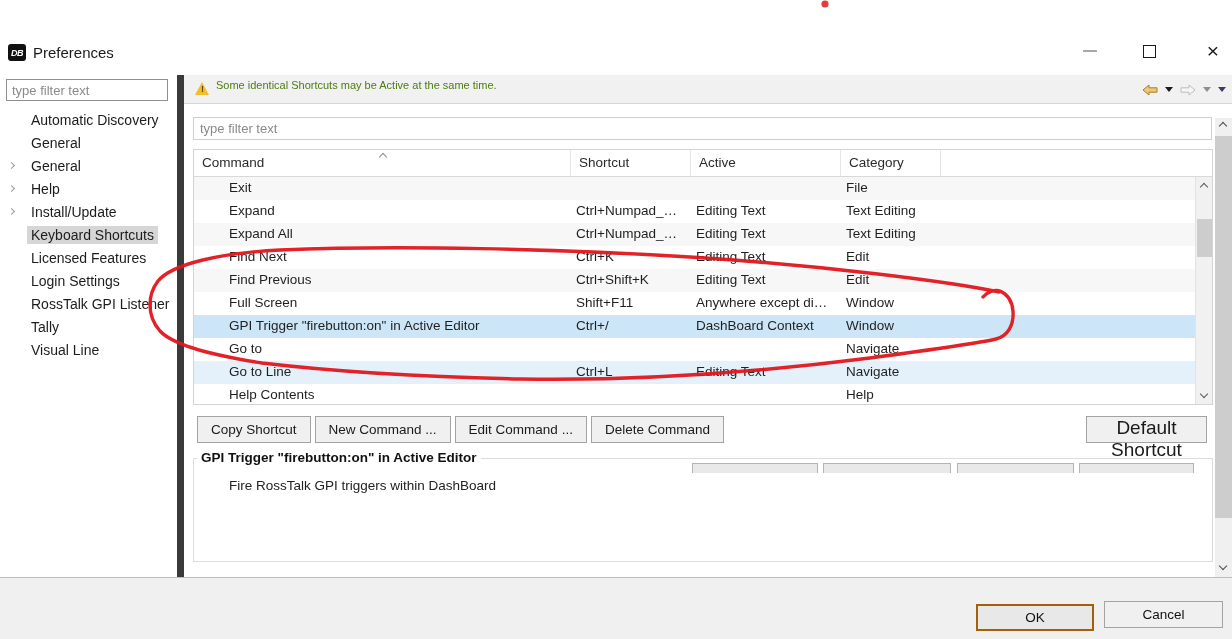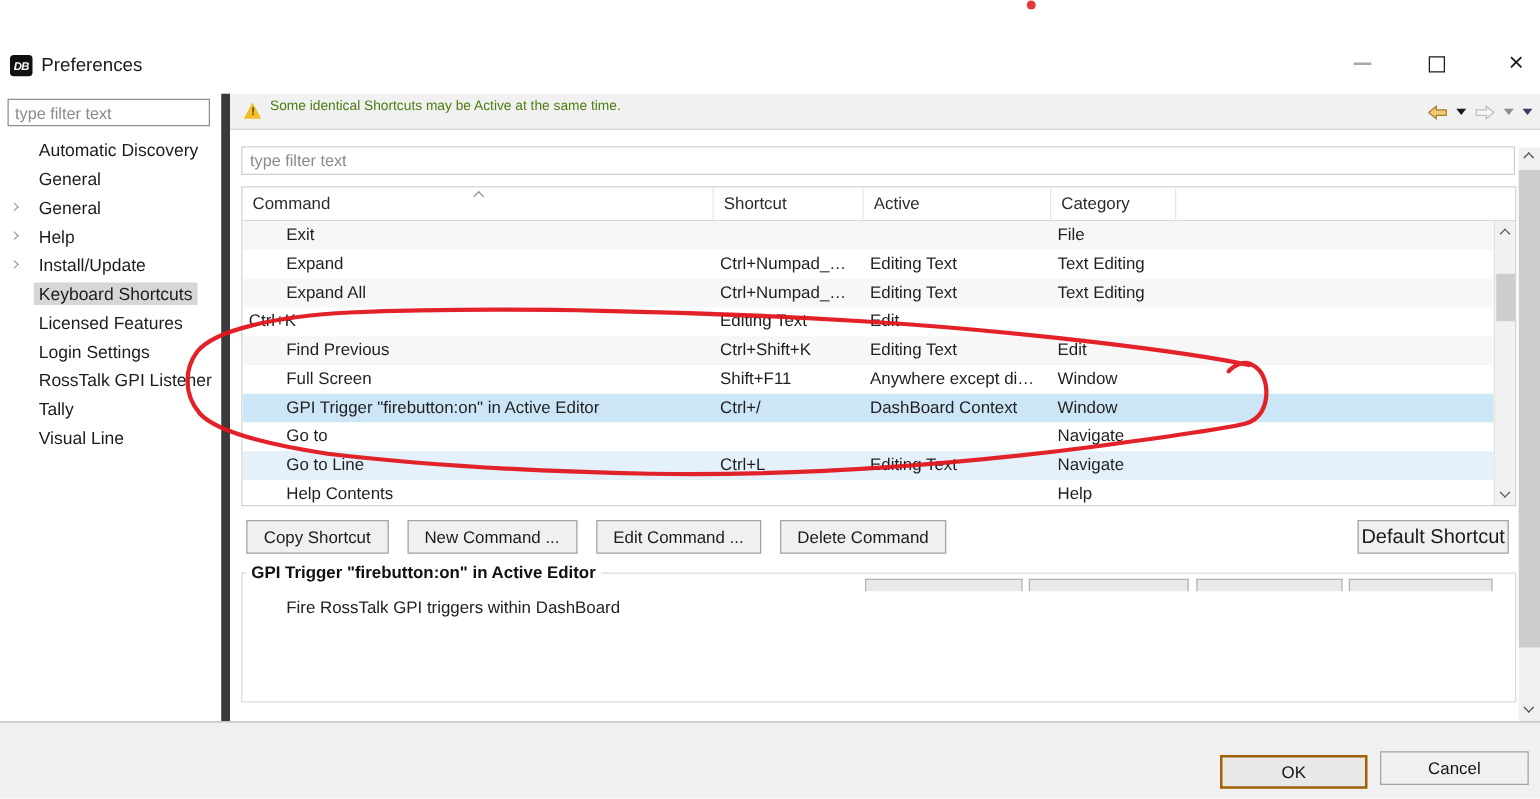--- a/index.html
+++ b/index.html
@@ -68,27 +68,27 @@
   .tcell.command { padding-left:35px; }
 
   
   .tscroll { position:absolute; right:0; top:27px; bottom:0; width:17px; background:#f1f1f1; border-left:1px solid #e2e2e2; }
   .schev { position:absolute; left:5px; width:6px; height:6px; border-top:1.8px solid #5a5a5a; border-left:1.8px solid #5a5a5a; }
   .schev.up { top:7px; transform:rotate(45deg); }
   .schev.down { bottom:7px; transform:rotate(225deg); }
   .tthumb { position:absolute; left:1px; top:42px; width:15px; height:38px; background:#cdcdcd; }
 
   
-  .btnrow { position:absolute; left:13px; top:312px; display:flex; gap:15px; }
+  .btnrow { position:absolute; left:13px; top:312px; display:flex; gap:4px; }
   .btn { height:27px; background:#f0f0f0; border:1px solid #a3a3a3; font-family:"Liberation Sans",sans-serif;
          font-size:13.5px; color:#1a1a1a; padding:0 13px; margin-right:0; }
   .btnrow .btn { margin-right:0; }
   .btnrow .btn + .btn { margin-left:0; }
   .default-btn { position:absolute; left:902px; top:312px; width:121px; height:27px; background:#f0f0f0;
-                 border:1px solid #a3a3a3; font-family:"Liberation Sans",sans-serif; font-size:16px; color:#1a1a1a; }
+                 border:1px solid #a3a3a3; font-family:"Liberation Sans",sans-serif; font-size:19px; color:#1a1a1a; }
 
   
   .descbox { position:absolute; left:9px; top:354px; width:1020px; height:104px; border:1px solid #dcdcdc; background:#fff; }
   .desc-title { position:absolute; left:3px; top:-9px; background:#fff; padding:0 4px; font-size:13.5px; font-weight:bold; color:#111; }
   .desc-text { position:absolute; left:7px; top:19px; font-size:13.5px; color:#222;margin-left:28px; }
 
   
   .stub { position:absolute; top:463px; height:10px; background:#e9e9e9; border:1px solid #b4b4b4; border-bottom:none; }
 
   
@@ -208,20 +208,21 @@
           <div class="tcell active">Editing Text</div>
           <div class="tcell category">Text Editing</div>
         </div>
         <div class="trow stripe">
           <div class="tcell command">Expand All</div>
           <div class="tcell shortcut">Ctrl+Numpad_…</div>
           <div class="tcell active">Editing Text</div>
           <div class="tcell category">Text Editing</div>
         </div>
         <div class="trow">
+          <div class="tcell command">Find Next</div>
           <div class="tcell shortcut">Ctrl+K</div>
           <div class="tcell active">Editing Text</div>
           <div class="tcell category">Edit</div>
         </div>
         <div class="trow stripe">
           <div class="tcell command">Find Previous</div>
           <div class="tcell shortcut">Ctrl+Shift+K</div>
           <div class="tcell active">Editing Text</div>
           <div class="tcell category">Edit</div>
         </div>

